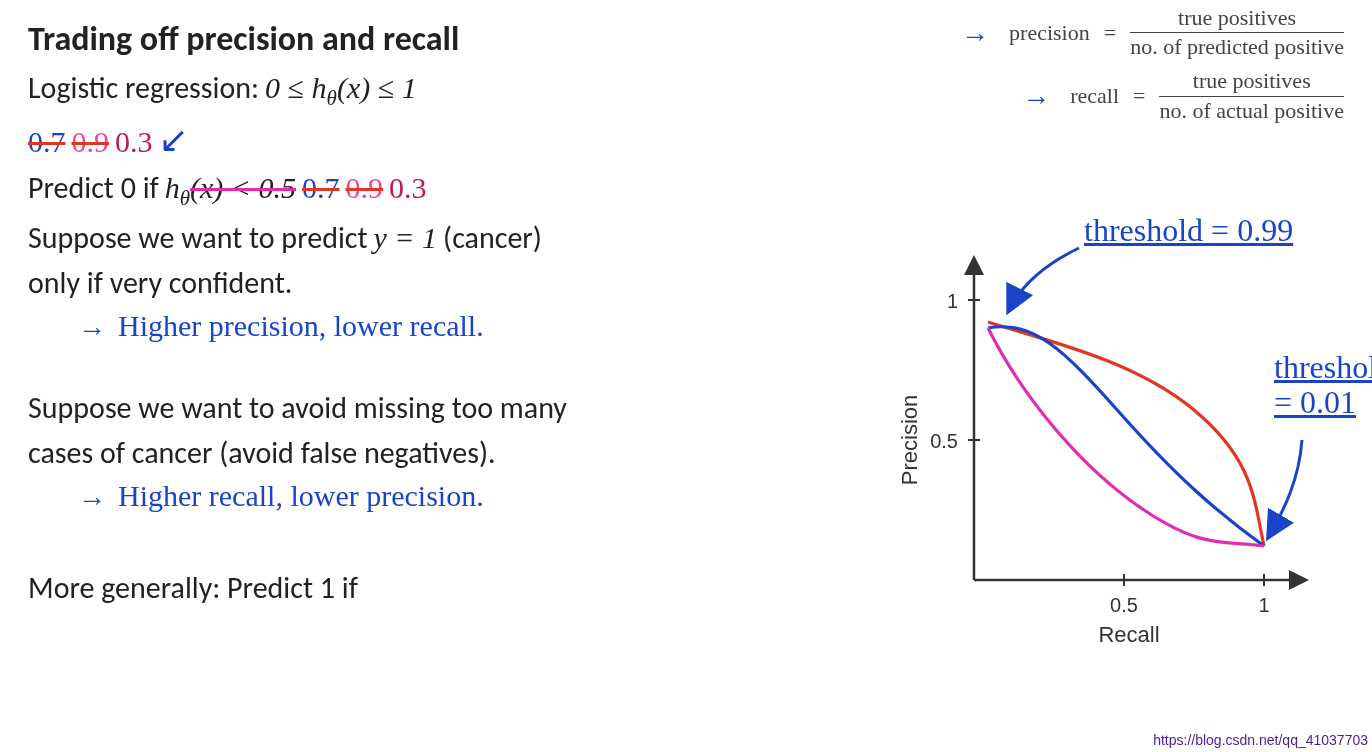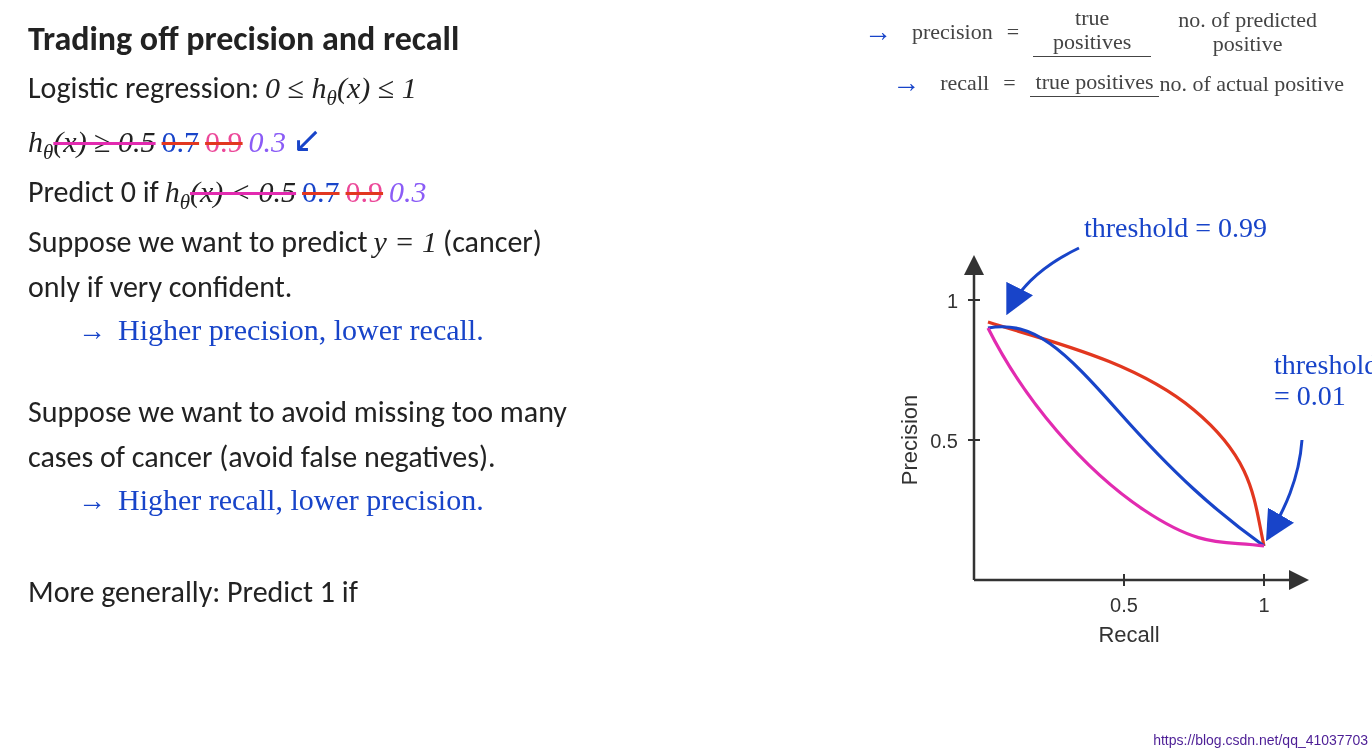--- a/index.html
+++ b/index.html
@@ -41,28 +41,29 @@
     border: 3px solid #1844c9;
     border-radius: 4px;
     padding: 2px 10px 4px 6px;
   }
   
   .hand {
     font-family: "Comic Sans MS", "Segoe Script", cursive;
     font-weight: 400;
   }
   .blue  { color: #1844c9; }
-  .red   { color: #8b5cf6; font-style: italic; }
+  .red   { color: #be185d; }
   .pink  { color: #ec4899; }
   .strike { text-decoration: line-through; text-decoration-thickness: 3px; }
   .strike-pink { text-decoration-color: #e22bb0; }
   .strike-red  { text-decoration-color: #e2371f; }
   .annot {
     position: absolute;
-    font-size: 28px;
+    font-size: 32px;
+    text-decoration: underline;
   }
   .arrow-draw {
     display: inline-block;
     font-size: 28px;
     font-weight: bold;
     margin-right: 6px;
   }
   
   .formulas {
     position: absolute;
@@ -75,21 +76,21 @@
   }
   .formula-row {
     display: flex;
     align-items: center;
     gap: 14px;
     margin-bottom: 10px;
     justify-content: flex-end;
   }
   .frac {
     display: inline-flex;
-    flex-direction: row;
+    flex-direction: column;
     text-align: center;
     line-height: 1.1;
   }
   .frac .num { border-bottom: 1px solid #444; padding: 0 6px 2px; }
   .frac .den { padding-top: 2px; }
 
   
   .chart {
     position: absolute;
     right: 28px;
@@ -149,23 +150,20 @@
     <div class="title">Trading off precision and recall</div>
 
     <div class="line">
       <span class="text">Logistic regression:</span>
       <span class="math">
         <span>0 ≤ h</span><span class="subscript">θ</span><span>(x) ≤ 1</span>
       </span>
     </div>
 
     <div class="line">
-      <span class="math">
-        <span>h</span><span class="subscript">θ</span><span class="strike strike-pink">(x) ≥ 0.5</span>
-      </span>
       <span class="hand blue strike strike-red">0.7</span>
       <span class="hand pink strike strike-red">0.9</span>
       <span class="hand red">0.3</span>
       <span class="hand blue" style="font-size:36px;">↙</span>
     </div>
 
     <div class="line">
       <span class="text">Predict 0 if</span>
       <span class="math">
         <span>h</span><span class="subscript">θ</span><span class="strike strike-pink">(x) &lt; 0.5</span>

